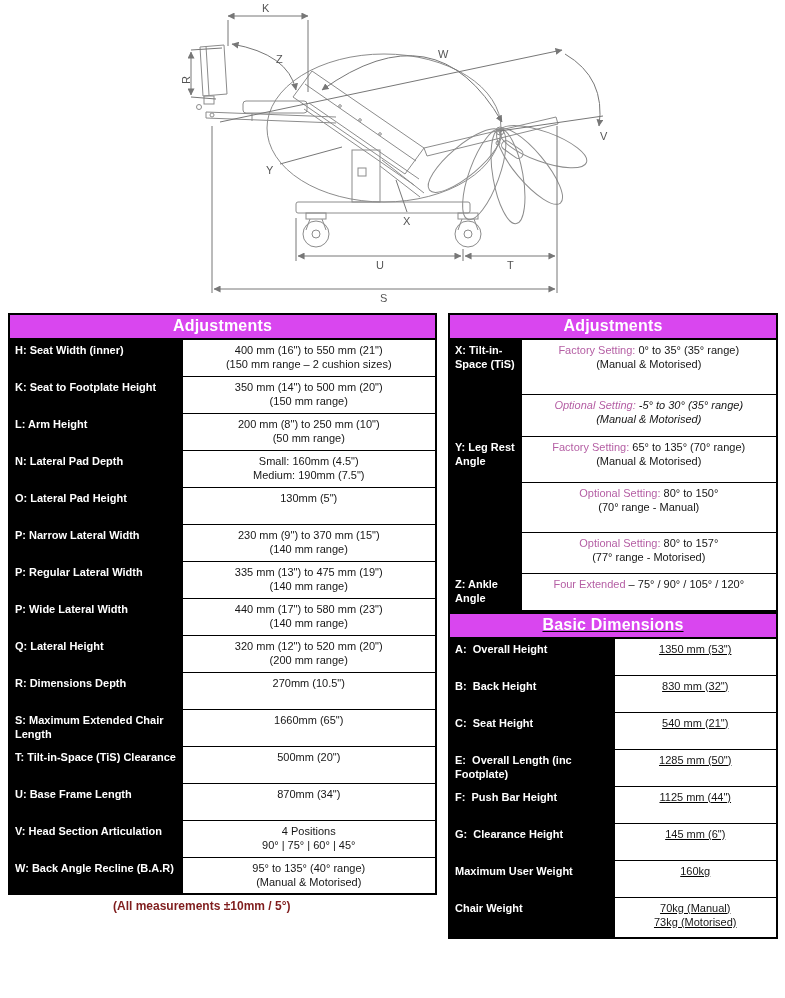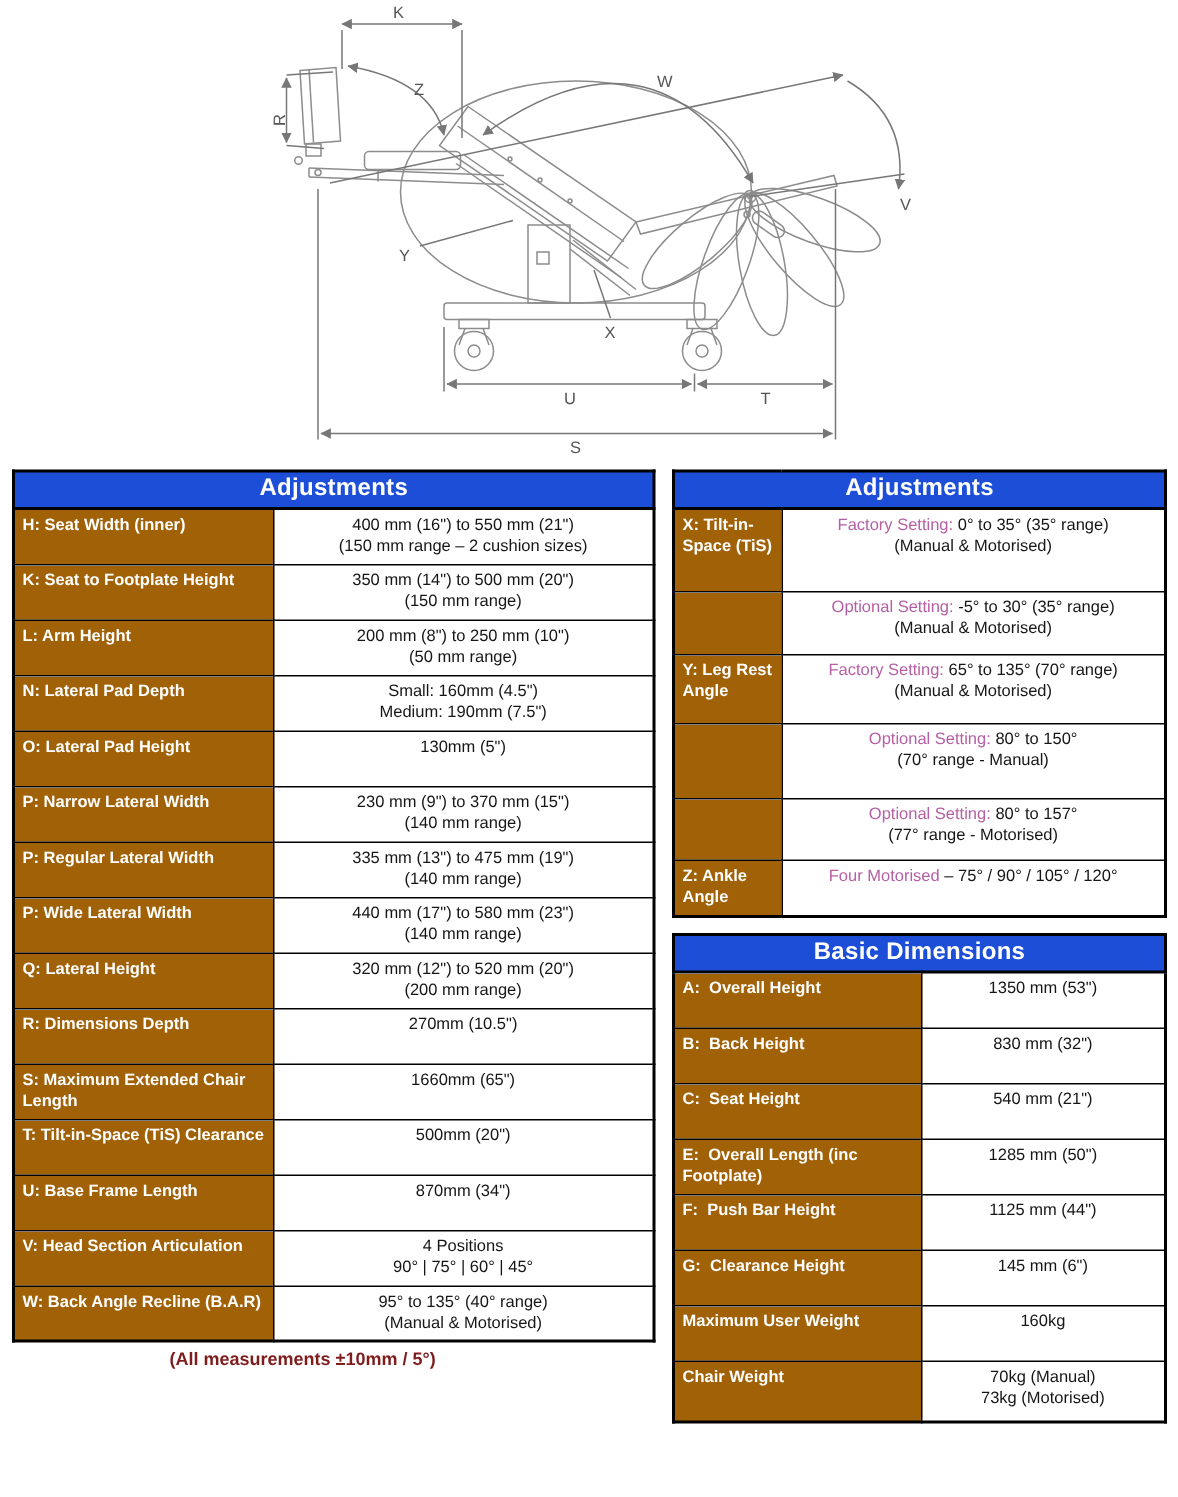--- a/index.html
+++ b/index.html
@@ -12,43 +12,43 @@
   svg.diagram{position:absolute;left:0;top:0;}
 
   .left-col{position:absolute;left:8px;top:313px;width:429px;}
   .right-col{position:absolute;left:448px;top:313px;width:330px;}
 
   table.spec{
     border-collapse:collapse;width:100%;table-layout:fixed;
     border:2px solid #000;
   }
   table.spec th{
-    background:#1d4ed8;color:#fff;font-weight:bold;font-size:16px;
+    background:#d946ef;color:#fff;font-weight:bold;font-size:16px;
     border:2px solid #000;padding:2px 0 3px 0;letter-spacing:.2px;
   }
   table.spec td{
     border:1px solid #000;vertical-align:top;font-size:11px;line-height:1.3;
     overflow:hidden;
   }
   td.lbl{
-    background:#a16207;color:#fff;font-weight:bold;
+    background:#000000;color:#fff;font-weight:bold;
     padding:3px 4px 2px 5px;white-space:pre-wrap;
   }
   td.val{color:#161616;text-align:center;padding:3px 3px 0 3px;}
   td.val .accent{color:#b55fa4;}
 
   .adj-left  tbody tr{height:37px;}
   .adj-left  th{padding:1px 0 2px 0;}
   .adj-right tbody tr:nth-child(1){height:55px;}
-  .adj-right tbody tr:nth-child(2){height:42px;}
+  .adj-right tbody tr:nth-child(2){height:42px;font-style:italic;}
   .adj-right tbody tr:nth-child(3){height:46px;margin-left:39px;}
   .adj-right tbody tr:nth-child(4){height:50px;padding-left:20px;}
   .adj-right tbody tr:nth-child(5){height:41px;margin-left:32px;}
   .adj-right tbody tr:nth-child(6){height:38px;}
-  .basic{margin-top:10px;}
+  .basic{text-decoration:underline;}
   .basic tbody tr{height:37px;}
   .basic tbody tr:last-child{height:41px;}
 
   .footnote{
     margin-top:4px;text-align:left;font-weight:bold;font-size:12px;
     color:#7f1d1d;padding-left:105px;
   }
 
   svg .dim{stroke:#777;fill:none;stroke-width:1;}
   svg .art{stroke:#8c8c8c;fill:none;stroke-width:1;}
@@ -323,21 +323,21 @@
           <tr>
             <td class="lbl"></td>
             <td class="val">
               <div><span class="accent">Optional Setting:</span> 80° to 157°</div>
               <div>(77° range - Motorised)</div>
             </td>
           </tr>
           <tr>
             <td class="lbl">Z: Ankle Angle</td>
             <td class="val">
-              <div><span class="accent">Four Motorised</span> – 75° / 90° / 105° / 120°</div>
+              <div><span class="accent">Four Extended</span> – 75° / 90° / 105° / 120°</div>
             </td>
           </tr>
         </tbody>
     </table>
 
     <table class="spec basic">
       <colgroup>
           <col style="width:165px">
           <col>
         </colgroup>

